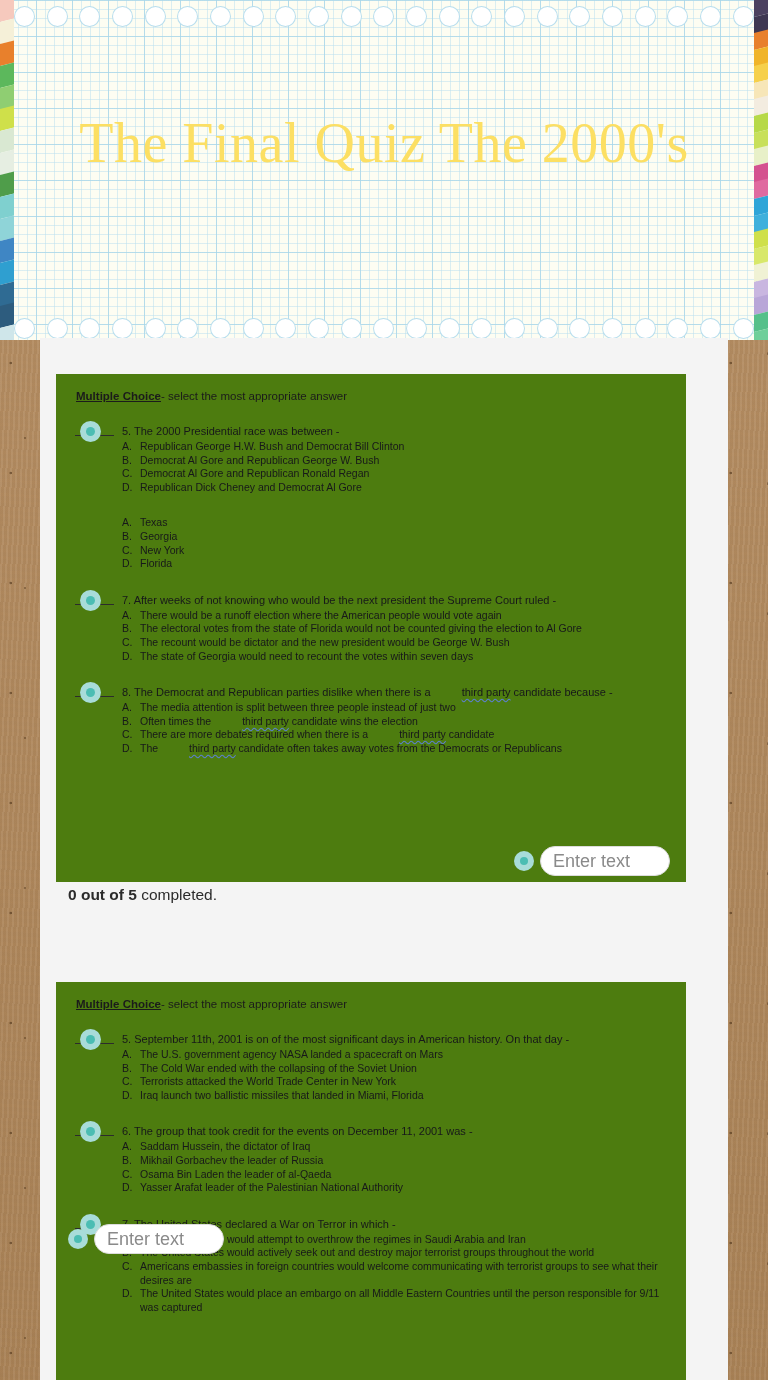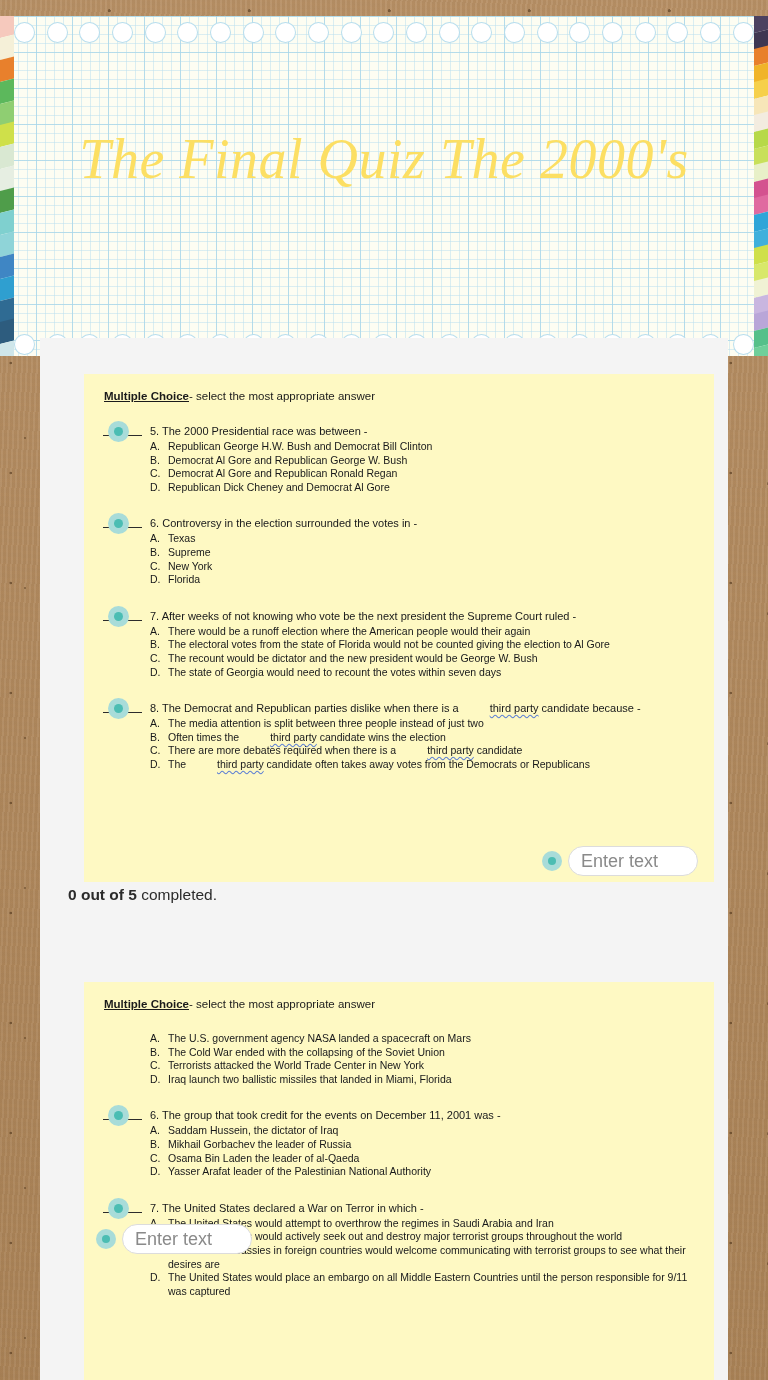--- a/index.html
+++ b/index.html
@@ -25,25 +25,24 @@
       radial-gradient(circle at 88% 58%, rgba(55,34,14,.5) 0 1.4px, transparent 1.9px),
       radial-gradient(circle at 25% 92%, rgba(70,45,20,.4) 0 1px, transparent 1.5px),
       repeating-linear-gradient(93deg, rgba(255,255,255,.05) 0 2px, rgba(120,85,45,.07) 2px 5px),
       repeating-linear-gradient(4deg, rgba(150,110,65,.10) 0 3px, rgba(100,70,35,.06) 3px 7px),
       linear-gradient(#bb946a, #ac855a);
     background-size: 90px 110px, 140px 90px, 120px 130px, 160px 120px, 100px 150px, auto, auto, auto;
   }
 
   
   #hero {
-    position: absolute; left: 0; top: 16px;
+    position: absolute; left: 0; top: 0;
     width: 768px; height: 340px;
     overflow: hidden;
     background: #fdfdf4;
-    font-style: italic;
   }
   #hero .grid {
     position: absolute; inset: 0;
     background-color: #fdfdf2;
     background-image:
       linear-gradient(to right, rgba(168,214,233,.75) 1px, transparent 1px),
       linear-gradient(to bottom, rgba(168,214,233,.75) 1px, transparent 1px),
       linear-gradient(to right, rgba(190,225,240,.55) 1px, transparent 1px),
       linear-gradient(to bottom, rgba(190,225,240,.55) 1px, transparent 1px);
     background-size: 36px 36px, 36px 36px, 9px 9px, 9px 9px;
@@ -85,22 +84,22 @@
 
   
   #panel {
     position: absolute; left: 40px; top: 338px;
     width: 688px; height: 1042px;
     background: #f4f4f4;
   }
 
   
   .card {
-    position: absolute; left: 44px; width: 630px;
-    background: #fef9c3;
+    position: absolute; left: 16px; width: 630px;
+    background: #4d7c0f;
   }
   #card1 { top: 36px;  height: 508px; }
   #card2 { top: 644px; height: 420px; }
 
   .sheet { padding: 16px 18px 10px 18px; position: relative; }
 
   .sheet-head {
     font-family: "Liberation Sans", sans-serif;
     font-size: 11.5px;
     color: #1b1b1b;
@@ -308,36 +307,33 @@
               <span class="dot-marker"></span>
             </span><span class="q-num">5. </span><span>The 2000 Presidential race was between -</span></div>
           <ul class="choices">
             <li><span class="ltr">A.</span><span>Republican George H.W. Bush and Democrat Bill Clinton</span></li>
             <li><span class="ltr">B.</span><span>Democrat Al Gore and Republican George W. Bush</span></li>
             <li><span class="ltr">C.</span><span>Democrat Al Gore and Republican Ronald Regan</span></li>
             <li><span class="ltr">D.</span><span>Republican Dick Cheney and Democrat Al Gore</span></li>
           </ul>
         </div>
         <div class="q">
-          <div class="q-line"><span class="q-blank">
-              <span class="dot-marker"></span>
-            </span><span class="q-num">6. </span><span>Controversy in the election surrounded the votes in -</span></div>
           <ul class="choices">
             <li><span class="ltr">A.</span><span>Texas</span></li>
-            <li><span class="ltr">B.</span><span>Supreme</span></li>
+            <li><span class="ltr">B.</span><span>Georgia</span></li>
             <li><span class="ltr">C.</span><span>New York</span></li>
             <li><span class="ltr">D.</span><span>Florida</span></li>
           </ul>
         </div>
         <div class="q">
           <div class="q-line"><span class="q-blank">
               <span class="dot-marker"></span>
-            </span><span class="q-num">7. </span><span>After weeks of not knowing who vote be the next president the Supreme Court ruled -</span></div>
-          <ul class="choices">
-            <li><span class="ltr">A.</span><span>There would be a runoff election where the American people would their again</span></li>
+            </span><span class="q-num">7. </span><span>After weeks of not knowing who would be the next president the Supreme Court ruled -</span></div>
+          <ul class="choices">
+            <li><span class="ltr">A.</span><span>There would be a runoff election where the American people would vote again</span></li>
             <li class="wrapline"><span class="ltr">B.</span><span>The electoral votes from the state of Florida would not be counted giving the election to Al Gore</span></li>
             <li><span class="ltr">C.</span><span>The recount would be dictator and the new president would be George W. Bush</span></li>
             <li><span class="ltr">D.</span><span>The state of Georgia would need to recount the votes within seven days</span></li>
           </ul>
         </div>
         <div class="q">
           <div class="q-line"><span class="q-blank">
               <span class="dot-marker"></span>
             </span><span class="q-num">8. </span><span>The Democrat and Republican parties dislike when there is a <span class="sq">third party</span> candidate because -</span></div>
           <ul class="choices">
@@ -355,20 +351,23 @@
     </div>
 
   <div id="status">
     <b>0 out of 5</b><span> completed.</span>
   </div>
 
   <div class="card" id="card2">
     <div class="sheet" id="sheet2">
         <div class="sheet-head"><b>Multiple Choice</b><span>- select the most appropriate answer</span></div>
         <div class="q">
+          <div class="q-line"><span class="q-blank">
+              <span class="dot-marker"></span>
+            </span><span class="q-num">5. </span><span>September 11th, 2001 is on of the most significant days in American history.  On that day -</span></div>
           <ul class="choices">
             <li><span class="ltr">A.</span><span>The U.S. government agency NASA landed a spacecraft on Mars</span></li>
             <li><span class="ltr">B.</span><span>The Cold War ended with the collapsing of the Soviet Union</span></li>
             <li><span class="ltr">C.</span><span>Terrorists attacked the World Trade Center in New York</span></li>
             <li><span class="ltr">D.</span><span>Iraq launch two ballistic missiles that landed in Miami, Florida</span></li>
           </ul>
         </div>
         <div class="q">
           <div class="q-line"><span class="q-blank">
               <span class="dot-marker"></span>

